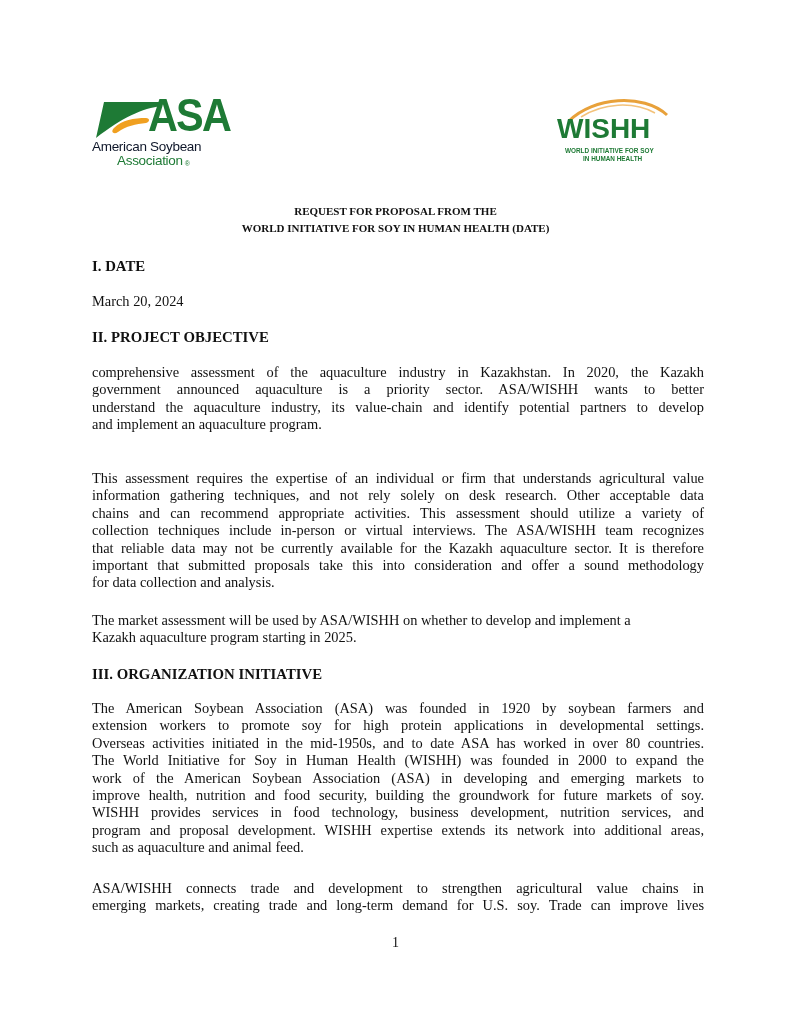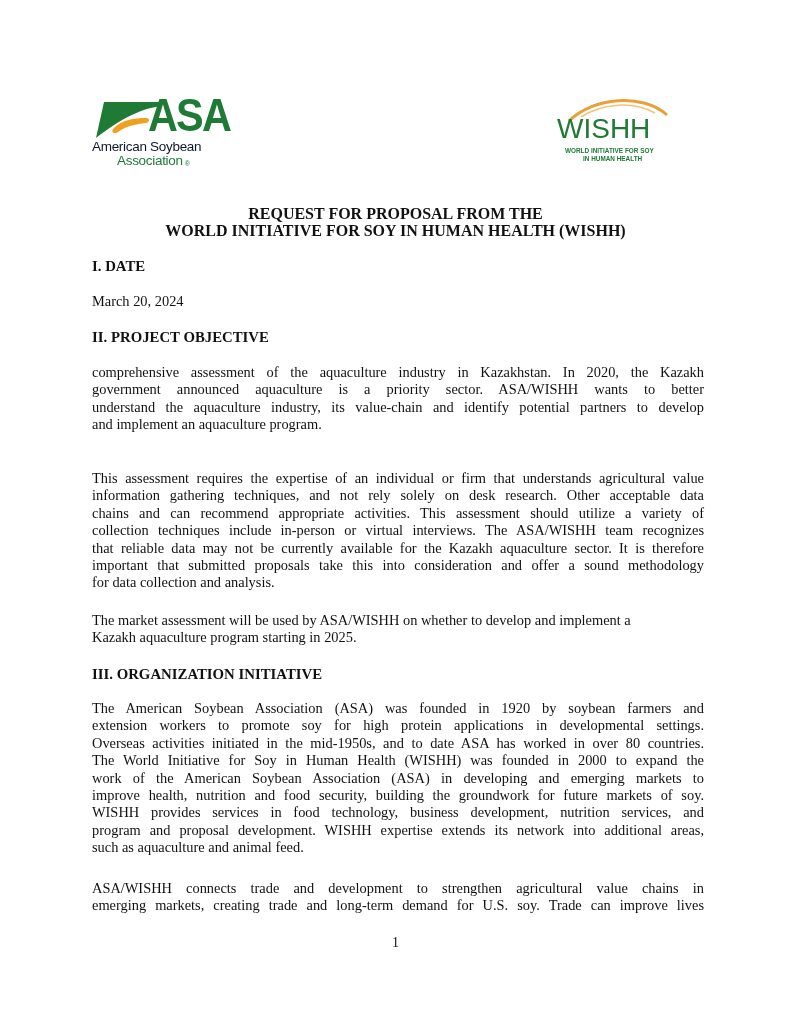--- a/index.html
+++ b/index.html
@@ -15,27 +15,27 @@
   .asa-line1 { position: absolute; left: 0px; top: 41px; font-family: "Liberation Sans", sans-serif;
                font-size: 13.5px; color: #0f172a; white-space: nowrap; letter-spacing: -0.3px; }
   .asa-line2 { position: absolute; left: 25px; top: 55px; font-family: "Liberation Sans", sans-serif;
                font-size: 13.5px; color: #1e7a35; white-space: nowrap; letter-spacing: -0.3px; }
   .asa-reg { font-size: 7px; vertical-align: -1px; margin-left: 2px; }
 
   
   .wishh-logo { position: absolute; left: 555px; top: 95px; width: 120px; height: 75px; }
   .wishh-arc { position: absolute; left: 8px; top: 0; }
   .wishh-word { position: absolute; left: 2px; top: 20px; font-family: "Liberation Sans", sans-serif;
-                font-weight: normal; font-size: 28px; color: #1e7a35; letter-spacing: 0px; line-height: 1; }
+                font-weight: bold; font-size: 28px; color: #1e7a35; letter-spacing: 0px; line-height: 1; }
   .wishh-sub1 { position: absolute; left: 10px; top: 52px; font-family: "Liberation Sans", sans-serif;
                 font-weight: bold; font-size: 6.4px; color: #1e7a35; white-space: nowrap; }
   .wishh-sub2 { position: absolute; left: 28px; top: 60px; font-family: "Liberation Sans", sans-serif;
                 font-weight: bold; font-size: 6.4px; color: #1e7a35; white-space: nowrap; }
 
-  .title { position: absolute; left: 0; width: 791px; text-align: center; font-weight: bold; font-size: 16px; }
+  .title { position: absolute; left: 0; width: 791px; text-align: center; font-weight: bold; font-size: 11px; }
   .heading { position: absolute; left: 92px; font-weight: bold; font-size: 14.8px; white-space: nowrap; }
   .para { position: absolute; left: 92px; width: 612px; font-size: 14.4px; line-height: 17.4px; text-align: justify; }
   .para .ln { display: block; text-align: justify; text-align-last: justify; white-space: nowrap; }
   .para .ln.last { text-align-last: left; }
   .plain { position: absolute; left: 92px; font-size: 14.4px; white-space: nowrap; }
   .page-number { position: absolute; left: 0; width: 791px; top: 935px; text-align: center; font-size: 14px; }
 </style>
 </head>
 <body>
 
@@ -55,21 +55,21 @@
     <svg class="wishh-arc" width="110" height="30" viewBox="0 0 110 30">
       <path d="M6 26 C30 2 80 -2 104 20" stroke="#e8a13a" stroke-width="3" fill="none"></path>
       <path d="M18 22 C40 8 70 6 92 18" stroke="#f3c27a" stroke-width="1.5" fill="none"></path>
     </svg>
     <span class="wishh-word">WISHH</span>
     <span class="wishh-sub1">WORLD INITIATIVE FOR SOY</span>
     <span class="wishh-sub2">IN HUMAN HEALTH</span>
   </div>
 
   <div class="title" style="top:205px;">REQUEST FOR PROPOSAL FROM THE</div>
-  <div class="title" style="top:222px;">WORLD INITIATIVE FOR SOY IN HUMAN HEALTH (WISHH)</div>
+  <div class="title" style="top:222px;">WORLD INITIATIVE FOR SOY IN HUMAN HEALTH (DATE)</div>
 
   <div class="heading" style="top:258px;">I. DATE</div>
   <div class="plain" style="top:293px;">March 20, 2024</div>
 
   <div class="heading" style="top:329px;">II. PROJECT OBJECTIVE</div>
 
   <div class="para" style="top:364px;">
     <span class="ln">comprehensive assessment of the aquaculture industry in Kazakhstan.  In 2020, the Kazakh</span>
     <span class="ln">government announced aquaculture is a priority sector.   ASA/WISHH wants to better</span>
     <span class="ln">understand the aquaculture industry, its value-chain and identify potential partners to develop</span>

